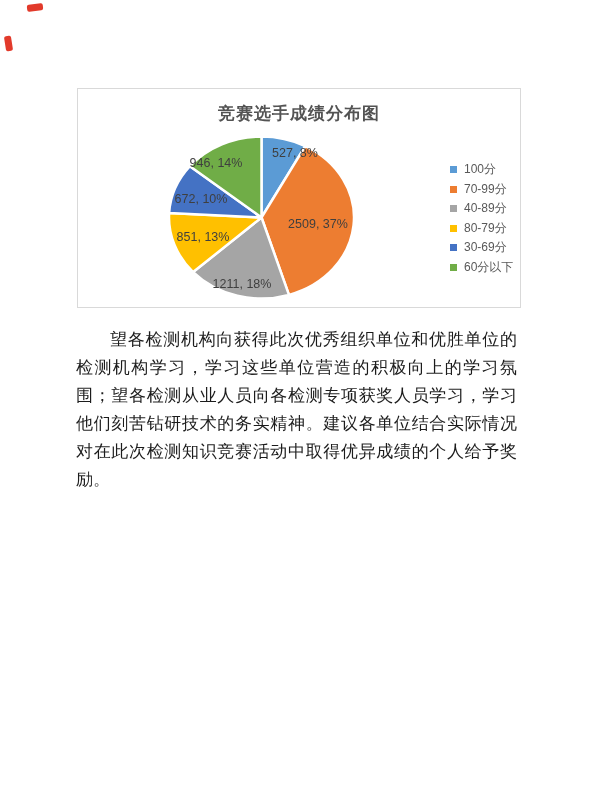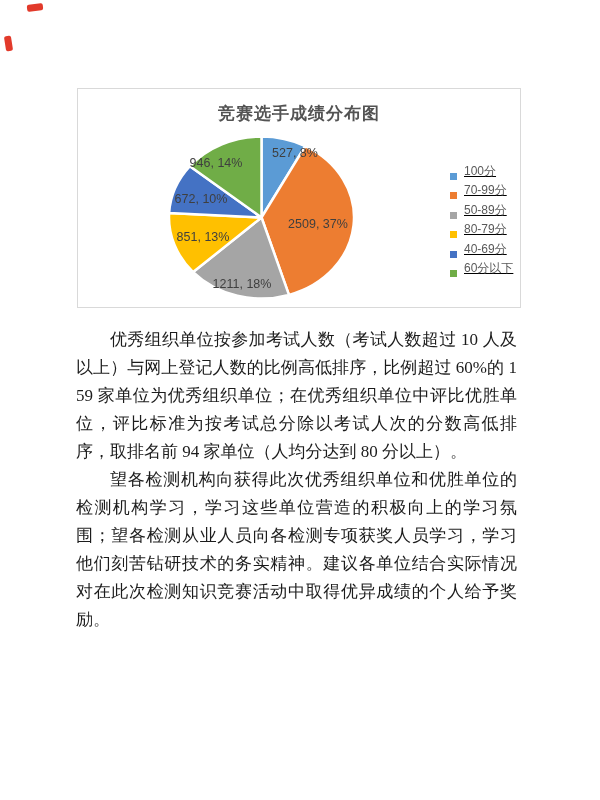--- a/index.html
+++ b/index.html
@@ -11,21 +11,21 @@
   .red-mark.m2{left:5px;top:36px;width:7px;height:15px;transform:rotate(-9deg);}
 
   .chart-frame{position:absolute;left:77px;top:88px;width:444px;height:220px;background:#ffffff;
                border:1.5px solid #d9d9d9;box-sizing:border-box;}
   .chart-title{position:absolute;left:0;right:0;top:13px;text-align:center;
                font-family:"Liberation Sans","DejaVu Sans",sans-serif;
                font-size:17px;font-weight:600;color:#535353;letter-spacing:1px;white-space:nowrap;}
   svg.pie{position:absolute;left:0;top:0;}
 
   .legend{position:absolute;left:372px;top:71px;}
-  .legend-item{display:flex;align-items:flex-end;height:19.5px;text-decoration:underline;}
+  .legend-item{display:flex;align-items:center;height:19.5px;}
   .legend-swatch{display:inline-block;width:7px;height:7px;margin-right:7px;flex:0 0 auto;}
   .legend-label{font-family:"Liberation Sans","DejaVu Sans",sans-serif;font-size:12px;color:#595959;white-space:nowrap;}
 
   .body-text{position:absolute;left:76px;top:326px;width:441px;
              font-size:17px;line-height:28px;color:#1c1c1c;
              text-align:justify;word-break:break-all;}
   .body-text p{margin:0;text-indent:2em;}
 
   .page-number{position:absolute;left:40px;top:732px;width:120px;text-align:center;
                font-size:15px;color:#262626;letter-spacing:1px;white-space:nowrap;}
@@ -58,37 +58,36 @@
         <div class="legend-item">
           <span class="legend-swatch" style="background: rgb(91, 155, 213);"></span>
           <span class="legend-label">100分</span>
         </div>
         <div class="legend-item">
           <span class="legend-swatch" style="background: rgb(237, 125, 49);"></span>
           <span class="legend-label">70-99分</span>
         </div>
         <div class="legend-item">
           <span class="legend-swatch" style="background: rgb(165, 165, 165);"></span>
-          <span class="legend-label">50-89分</span>
+          <span class="legend-label">40-89分</span>
         </div>
         <div class="legend-item">
           <span class="legend-swatch" style="background: rgb(255, 192, 0);"></span>
           <span class="legend-label">80-79分</span>
         </div>
         <div class="legend-item">
           <span class="legend-swatch" style="background: rgb(68, 114, 196);"></span>
-          <span class="legend-label">40-69分</span>
+          <span class="legend-label">30-69分</span>
         </div>
         <div class="legend-item">
           <span class="legend-swatch" style="background: rgb(112, 173, 71);"></span>
           <span class="legend-label">60分以下</span>
         </div>
       </div>
   </div>
 
   <div class="body-text">
-    <p>优秀组织单位按参加考试人数（考试人数超过 10 人及以上）与网上登记人数的比例高低排序，比例超过 60%的 159 家单位为优秀组织单位；在优秀组织单位中评比优胜单位，评比标准为按考试总分除以考试人次的分数高低排序，取排名前 94 家单位（人均分达到 80 分以上）。</p>
     <p>望各检测机构向获得此次优秀组织单位和优胜单位的检测机构学习，学习这些单位营造的积极向上的学习氛围；望各检测从业人员向各检测专项获奖人员学习，学习他们刻苦钻研技术的务实精神。建议各单位结合实际情况对在此次检测知识竞赛活动中取得优异成绩的个人给予奖励。</p>
   </div>
 
   <div class="page-number">— 4 —</div>
 
 </div>
 
 </body></html>

